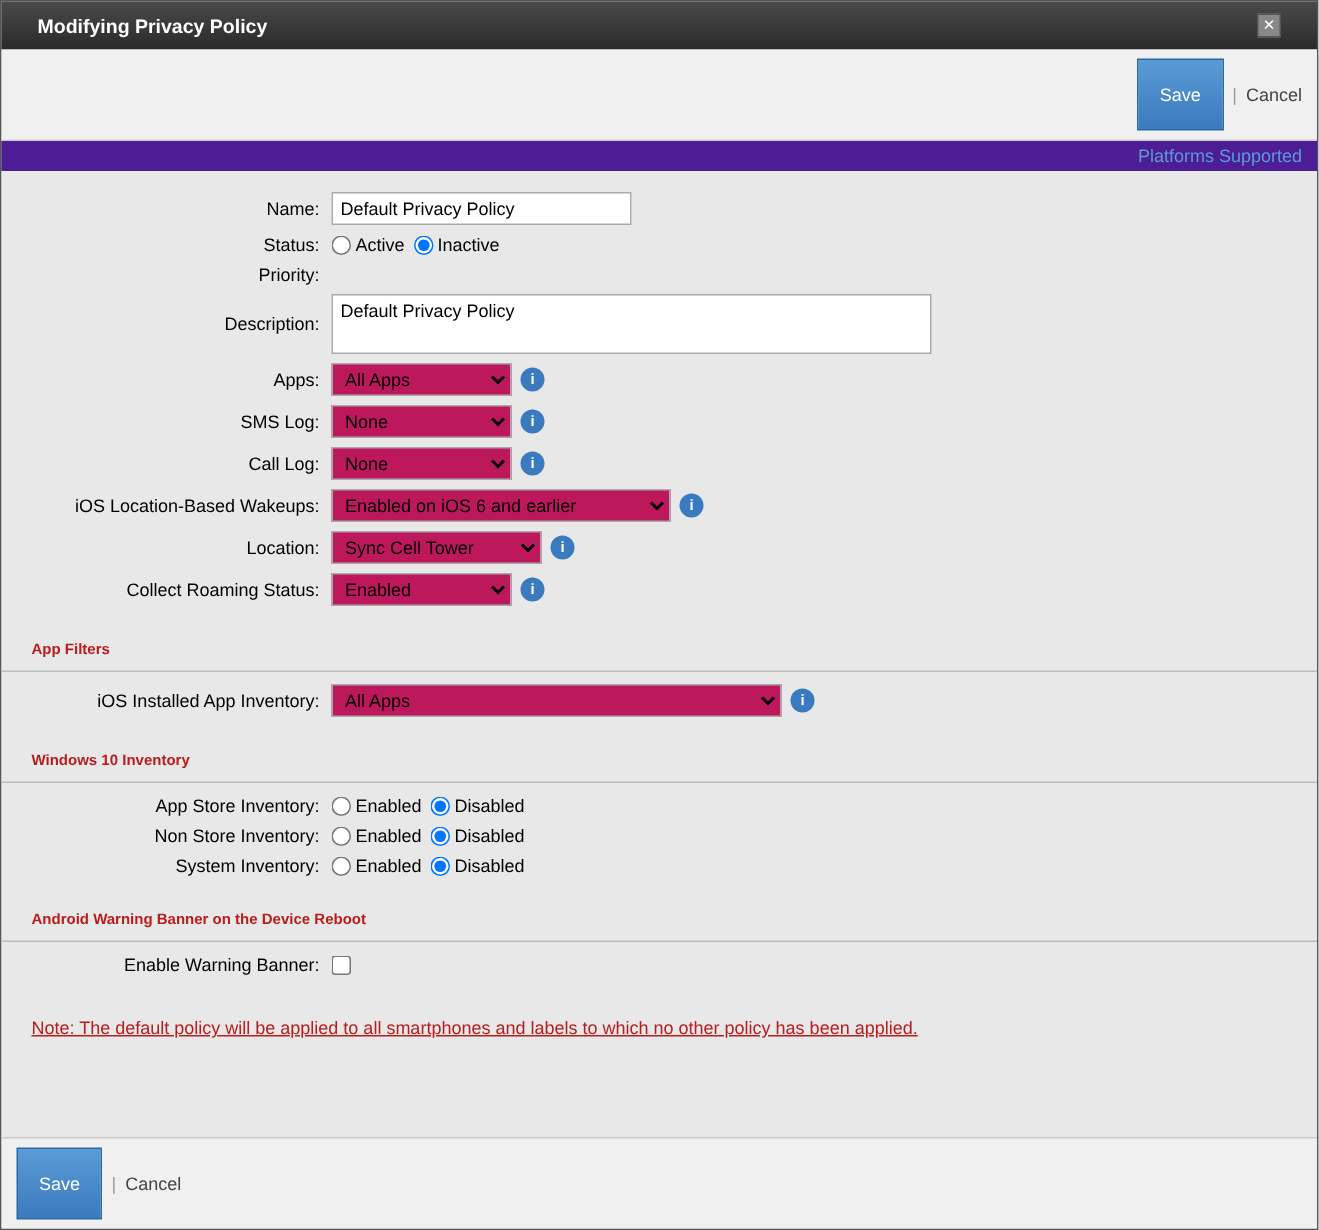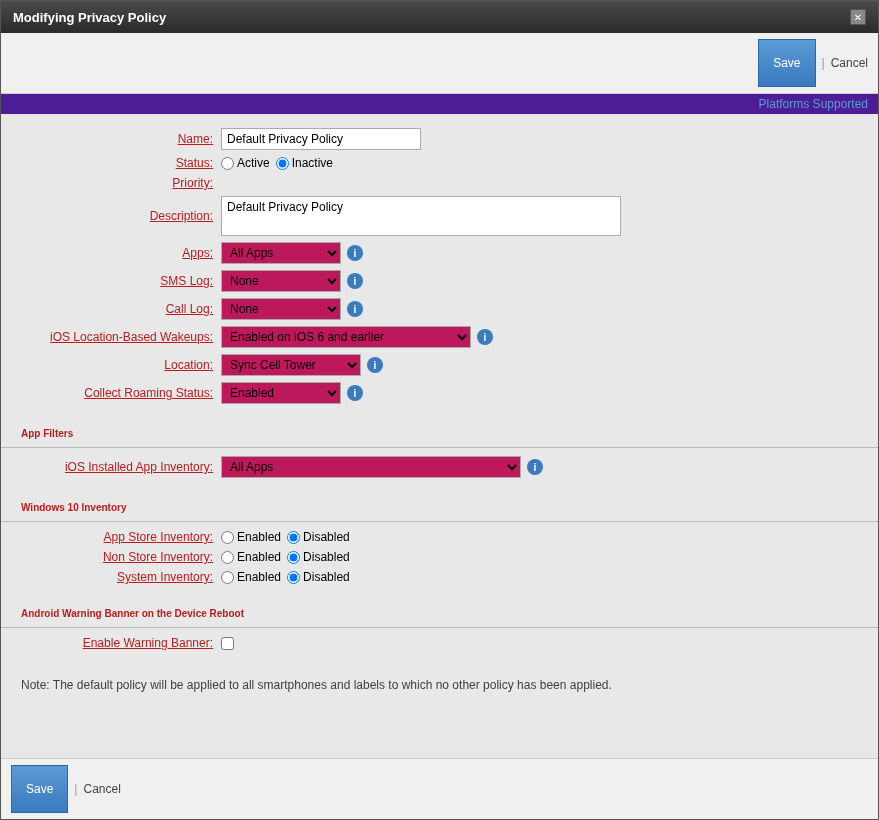--- a/index.html
+++ b/index.html
@@ -10,21 +10,21 @@
       height: 820px;
       background: #e8e8e8;
       border: 1px solid #555;
       display: flex;
       flex-direction: column;
     }
 
     .title-bar {
       background: linear-gradient(to bottom, #4a4a4a, #2a2a2a);
       color: white;
-      padding: 8px 12px;
+      padding: 8px 24px;
       display: flex;
       justify-content: space-between;
       align-items: center;
       flex-shrink: 0;
     }
     .title-bar span { font-weight: bold; font-size: 13px; }
     .close-btn {
       width: 16px; height: 16px;
       background: #888;
       border: 1px solid #555;
@@ -79,24 +79,23 @@
 
     .form-row {
       display: flex;
       align-items: center;
       margin-bottom: 6px;
     }
     .form-label {
       text-align: right;
       width: 200px;
       padding-right: 8px;
-      color: #b91c1c;
+      color: #000000;
       font-size: 12px;
       flex-shrink: 0;
-      text-decoration: underline;
     }
     .form-control {
       display: flex;
       align-items: center;
       gap: 6px;
       flex: 1;
     }
 
     input[type="text"] {
       border: 1px solid #aaa;
@@ -166,24 +165,25 @@
 
     .windows-section {
       padding: 4px 20px 10px 20px;
     }
 
     .android-section {
       padding: 4px 20px 10px 20px;
     }
 
     .note-text {
-      color: #404040;
+      color: #b91c1c;
       font-size: 12px;
       padding: 10px 20px;
       line-height: 1.5;
+      text-decoration: underline;
     }
 
     .bottom-bar {
       background: #f0f0f0;
       border-top: 1px solid #ccc;
       padding: 6px 10px;
       display: flex;
       align-items: center;
       gap: 6px;
       flex-shrink: 0;
@@ -275,21 +275,21 @@
             <option>None</option>
             <option>Enabled</option>
           </select>
           <div class="info-icon">i</div>
         </div>
       </div>
 
       <div class="form-row">
         <div class="form-label">iOS Location-Based Wakeups:</div>
         <div class="form-control">
-          <select style="width:250px;">
+          <select style="width:226px;">
             <option>Enabled on iOS 6 and earlier</option>
             <option>Disabled</option>
           </select>
           <div class="info-icon">i</div>
         </div>
       </div>
 
       <div class="form-row">
         <div class="form-label">Location:</div>
         <div class="form-control">

